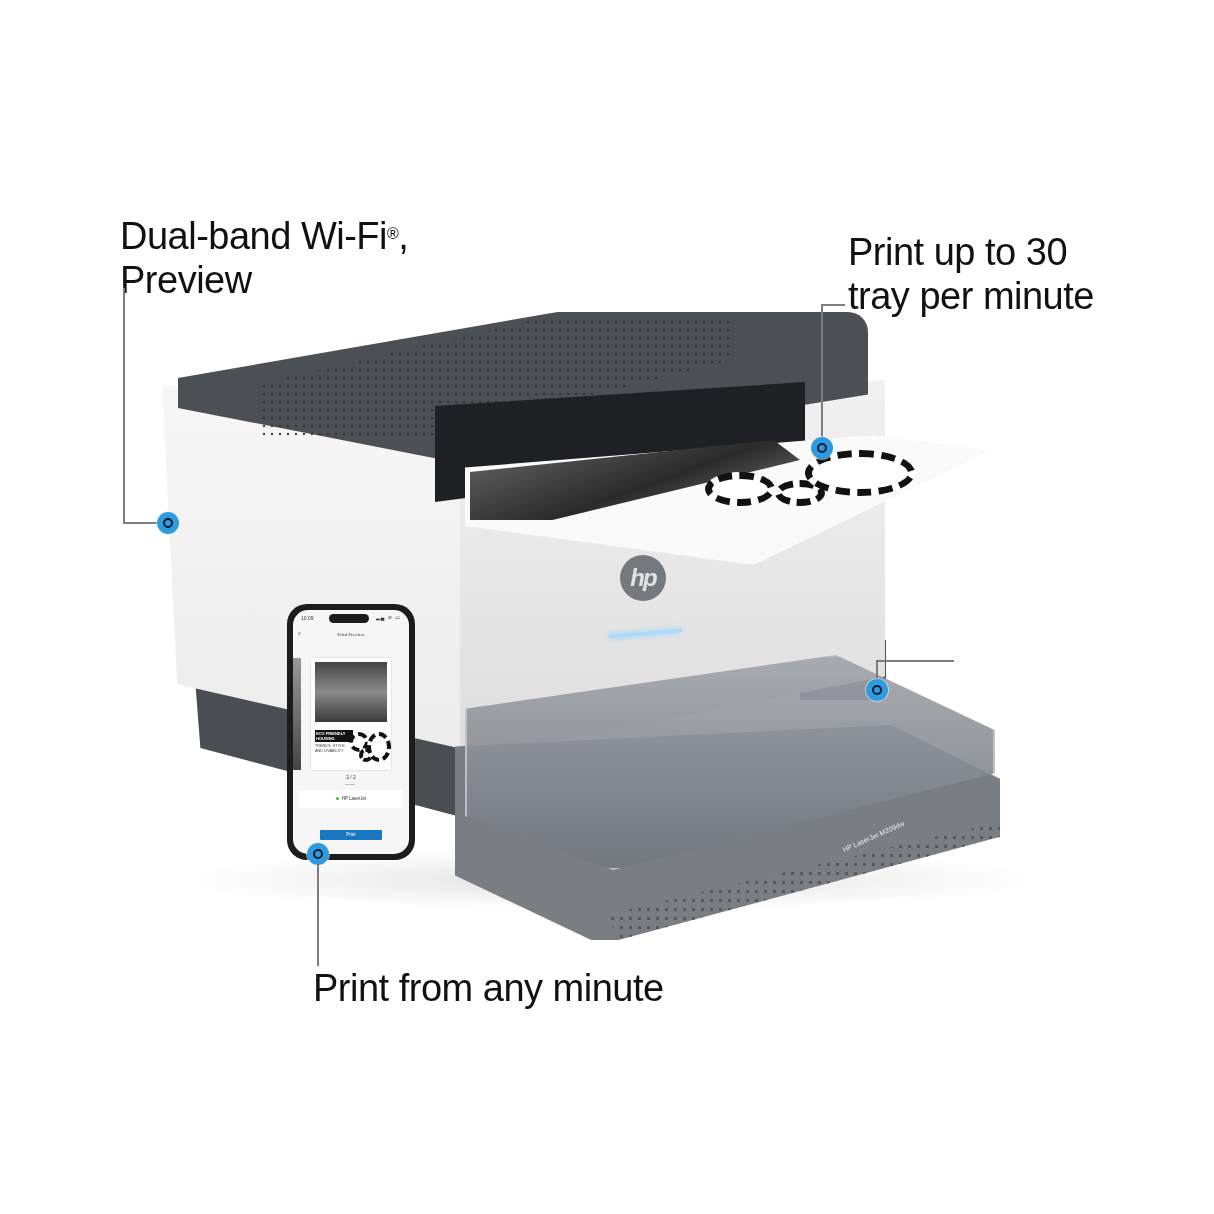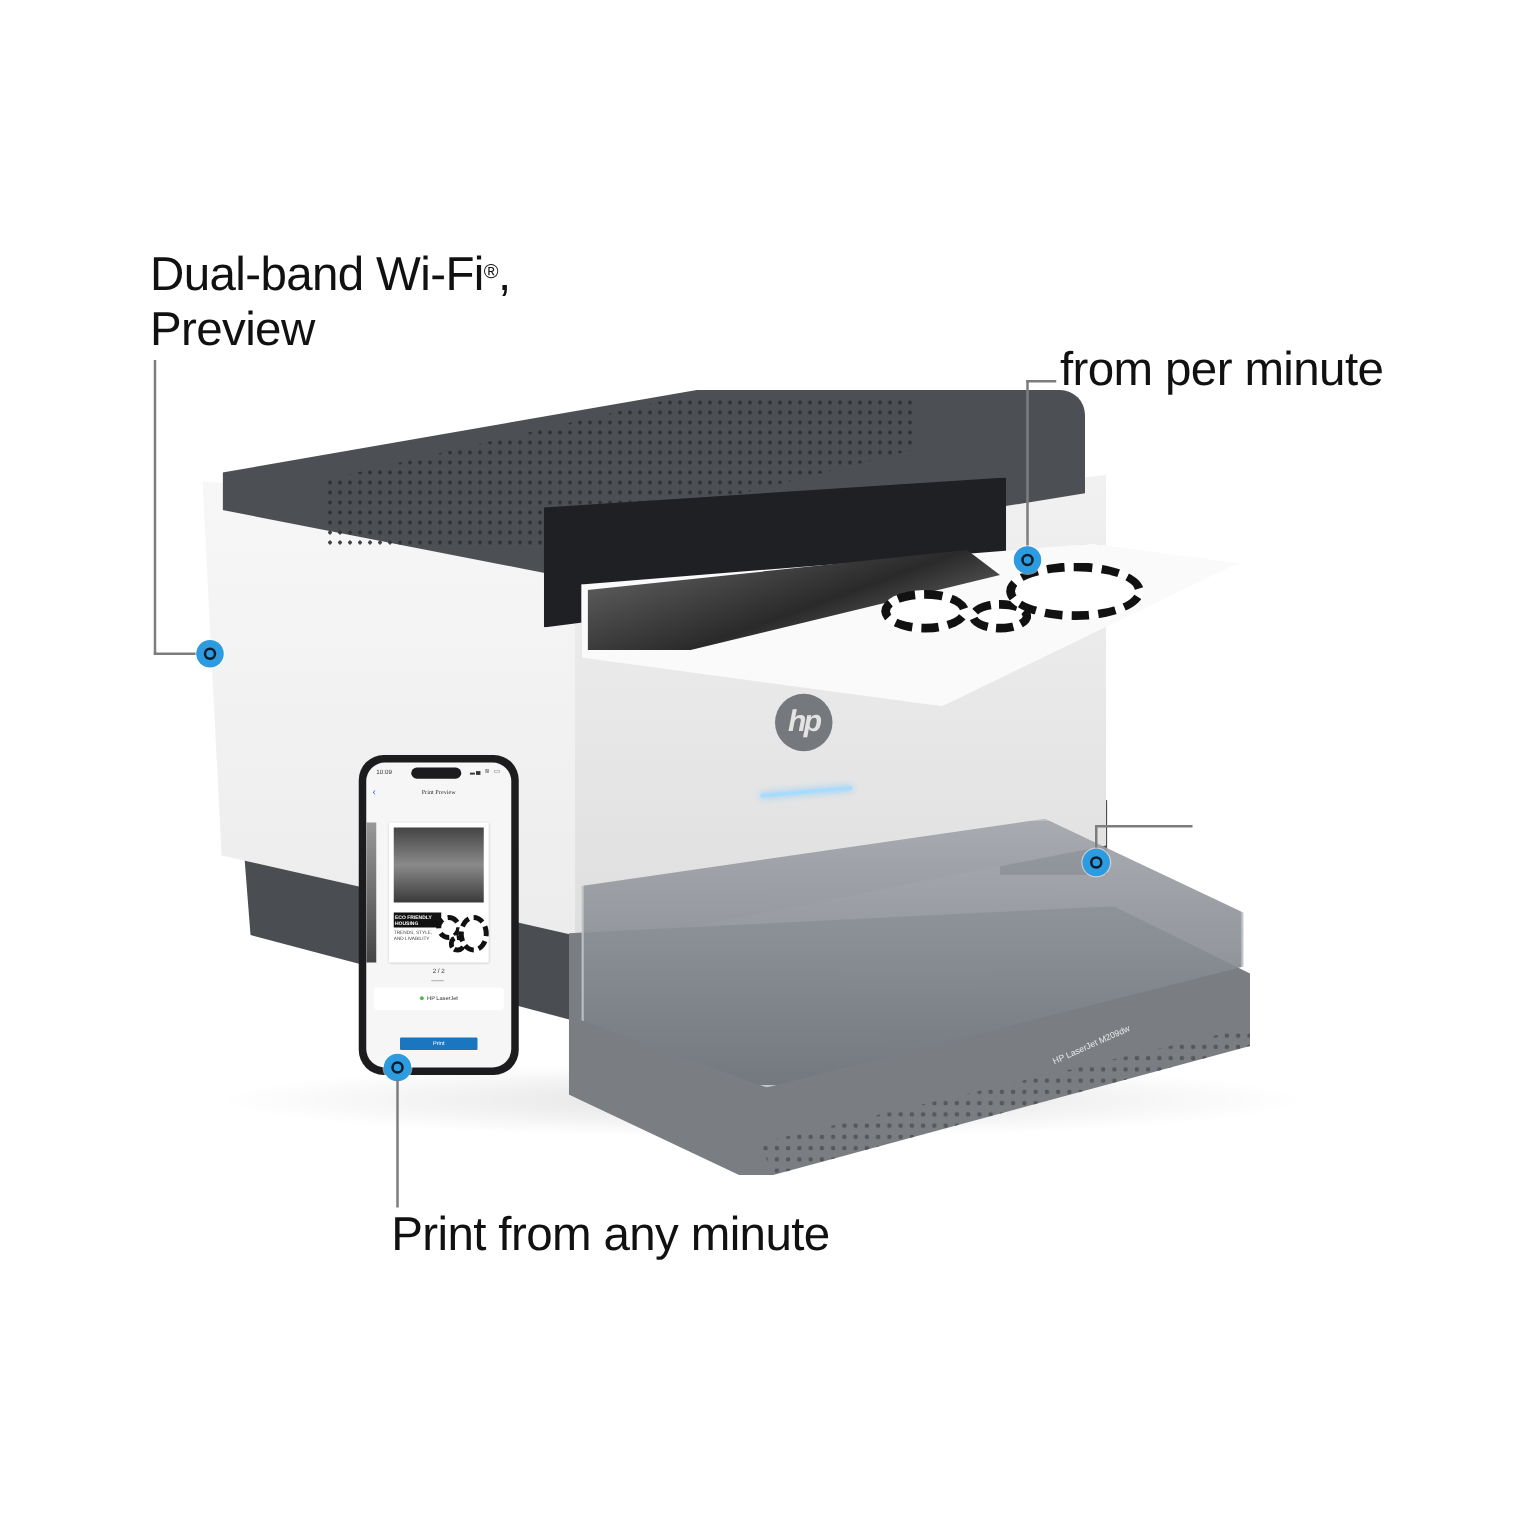--- a/index.html
+++ b/index.html
@@ -98,31 +98,31 @@
     </div>
     <div class="page-count">2 / 2</div>
     <div class="page-line"></div>
     <div class="printer-pill">
       <span class="green"></span><span>HP LaserJet</span>
     </div>
     <div class="print-btn">Print</div>
   </div>
 </div>
 
-<div class="callout-text" style="left:120px;top:198px;">
+<div class="callout-text" style="left:120px;top:214px;">
   <span>Dual-band Wi-Fi</span><sup>®</sup><span>,</span><br>
   <span>Preview</span>
 </div>
 <div class="leader" style="left:123px;top:288px;width:2px;height:236px;"></div>
 <div class="leader" style="left:123px;top:522px;width:40px;height:2px;"></div>
 <div class="dot" style="left:157px;top:512px;"></div>
 
 <div class="callout-text" style="left:848px;top:230px;">
-  <br>
-  <span>from per minute</span>
+  <span>Print up to 30</span><br>
+  <span>tray per minute</span>
 </div>
 <div class="leader" style="left:821px;top:304px;width:24px;height:2px;"></div>
 <div class="leader" style="left:821px;top:304px;width:2px;height:140px;"></div>
 <div class="dot" style="left:811px;top:437px;"></div>
 
 <div class="callout-text" style="left:958px;top:586px;">
   <br>
 </div>
 <div class="leader" style="left:876px;top:660px;width:78px;height:2px;"></div>
 <div class="leader" style="left:876px;top:660px;width:2px;height:22px;"></div>

